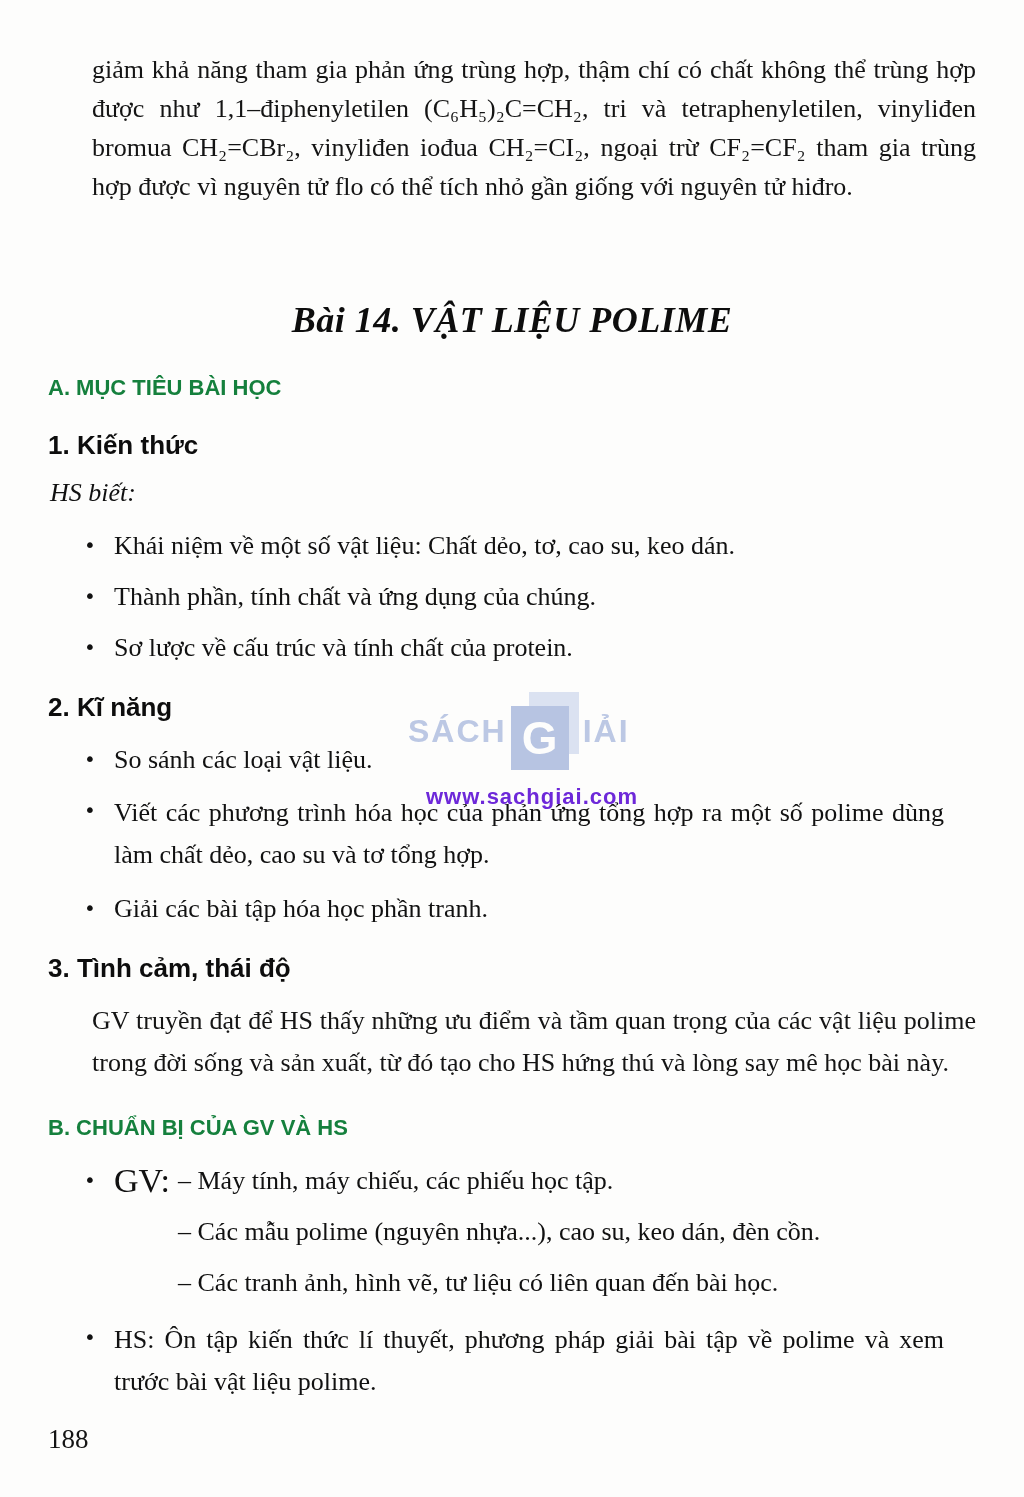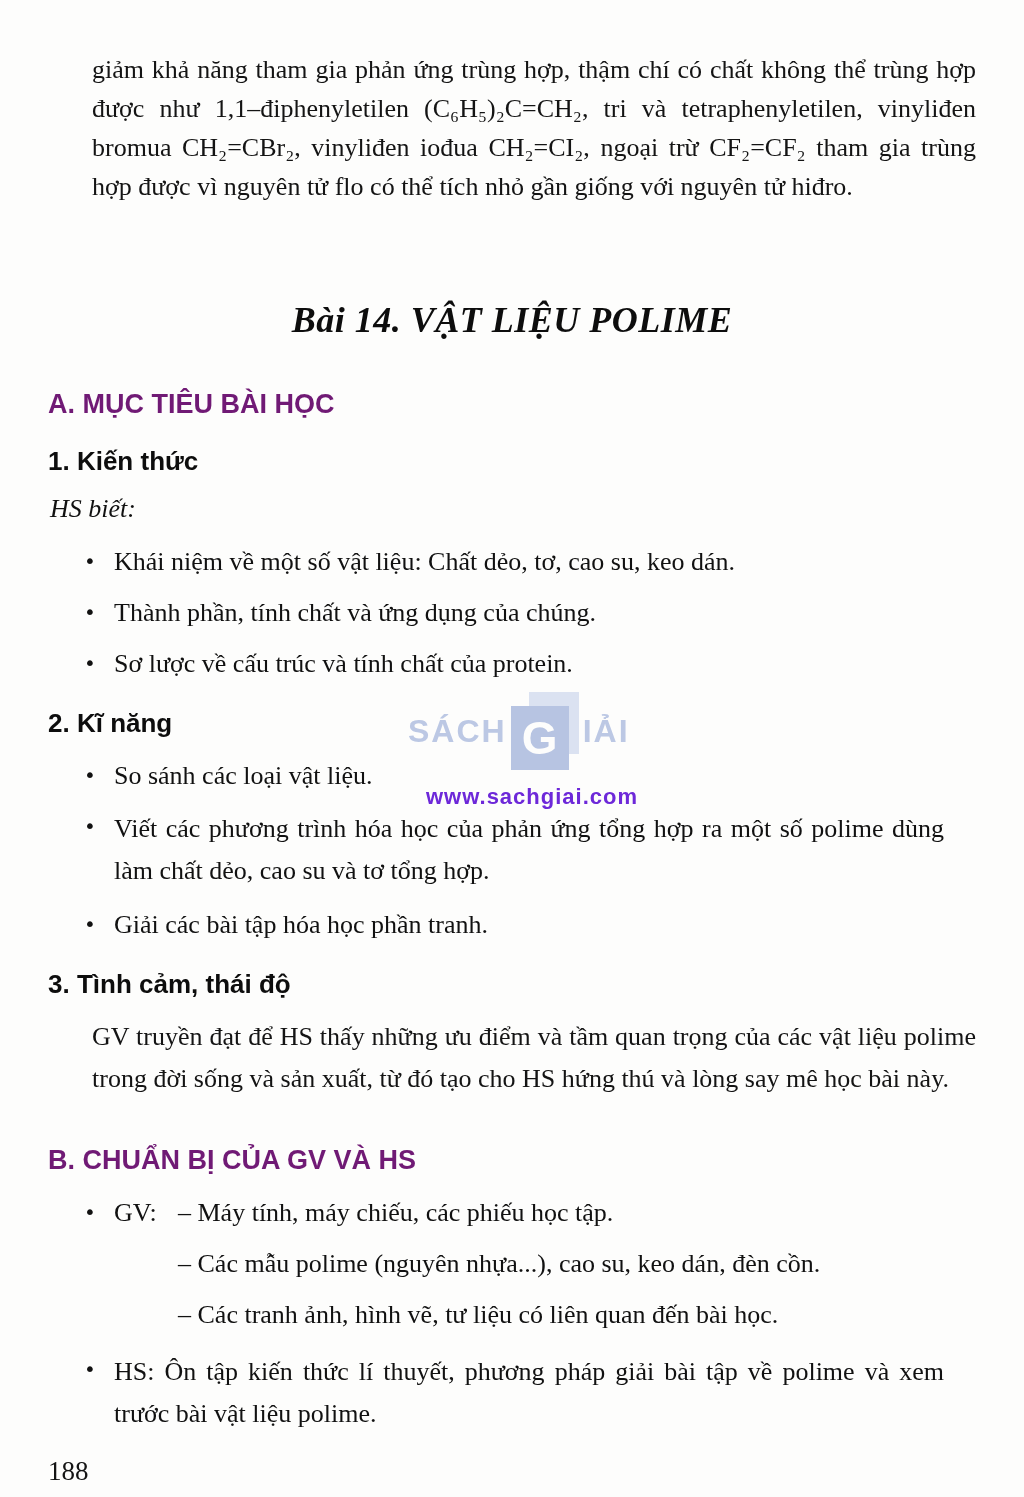--- a/index.html
+++ b/index.html
@@ -38,24 +38,24 @@
     text-align:center;
     margin:90px 0 0 0;
     letter-spacing:0.5px;
     color:#0d0d0d;
     font-style:italic;
   }
   
   .sec-heading{
     font-family:"Liberation Sans","DejaVu Sans",sans-serif;
     font-weight:bold;
-    font-size:27px;
+    font-size:22px;
     line-height:32px;
-    margin:44px 0 0 0;
-    color:#701a75;
+    margin:28px 0 0 0;
+    color:#15803d;
   }
   .sub-heading{
     font-family:"Liberation Sans","DejaVu Sans",sans-serif;
     font-weight:bold;
     font-size:26px;
     line-height:31px;
     margin:26px 0 0 0;
     color:#0d0d0d;
   }
   .lead-italic{
@@ -85,21 +85,21 @@
     text-align:justify;
     flex:1 1 auto;
     max-width:830px;
   }
   .btext.two-line{line-height:42px;}
   .spaced{margin-top:18px;}
   
   .gv-label{
     flex:0 0 64px;
     font-family:"Liberation Serif","DejaVu Serif",serif;
-    font-size:26px;
+    font-size:34px;
     line-height:37px;
   }
   .dash-list{flex:1 1 auto;}
   .dash-item{
     font-family:"Liberation Serif","DejaVu Serif",serif;
     font-size:26px;
     line-height:37px;
     margin:0;
   }
   .dash-item + .dash-item{margin-top:14px;}
@@ -166,21 +166,20 @@
   }
   
   .footer{
     position:absolute;
     left:48px;
     top:1424px;
     z-index:1;
     font-family:"Liberation Serif","DejaVu Serif",serif;
     font-size:27px;
     color:#141414;
-    margin-top:32px;
   }
 </style>
 </head>
 <body>
 
 <div class="page">
 
   <div class="watermark">
     <div class="wm-row">
       <span class="wm-text">SÁCH</span>

